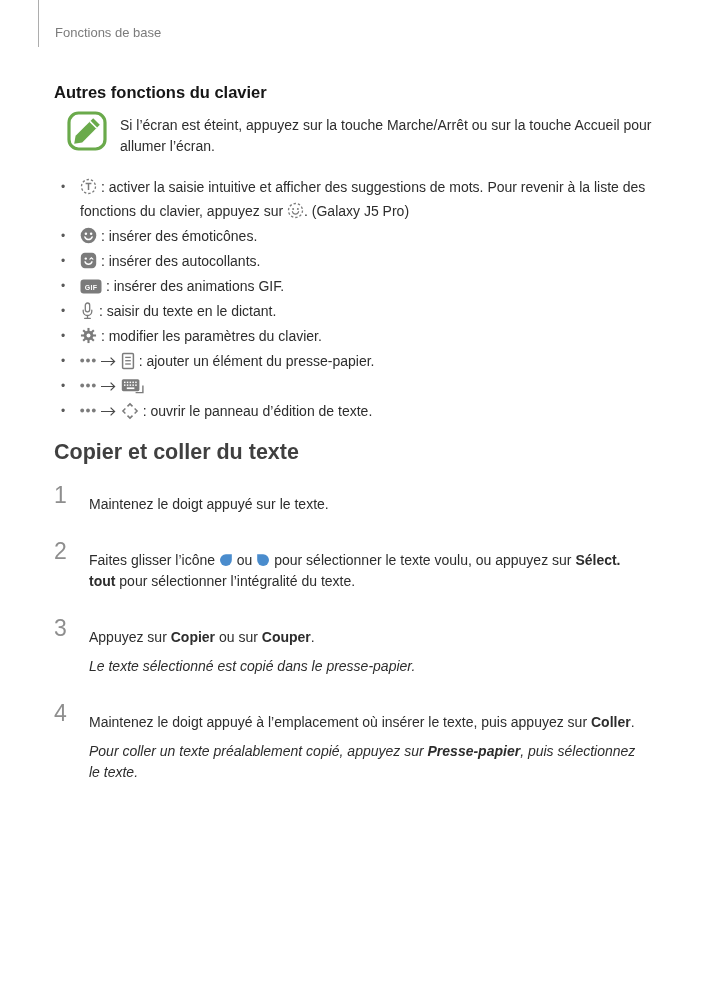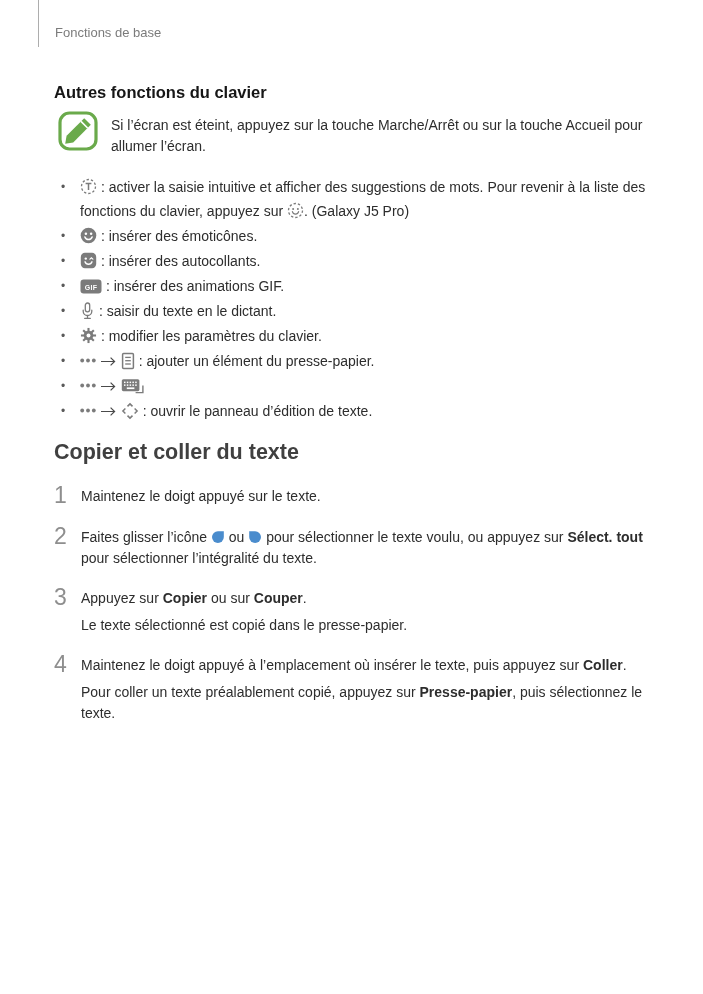--- a/index.html
+++ b/index.html
@@ -8,33 +8,33 @@
     width:703px;height:870px;
     background:#ffffff;
     font-family:"Liberation Sans", sans-serif;
     color:#2d2d2d;
     overflow:hidden;
   }
   .runline{position:absolute;left:38px;top:0;width:1px;height:47px;background:#adadad;}
   .runhead{position:absolute;left:55px;top:25px;font-size:13px;color:#7b7b7b;}
   .content{position:absolute;left:54px;top:83px;width:600px;}
   h1.sec1{font-size:16.5px;font-weight:700;color:#161616;margin:0 0 9px 0;line-height:19px;}
-  .note{display:flex;gap:13px;margin:0 0 19px 4px;}
+  .note{display:flex;gap:13px;margin:0 0 19px 13px;}
   .note .nicon{flex:none;width:40px;height:40px;}
   .note .ntext{font-size:14px;line-height:21px;padding-top:4px;color:#2d2d2d;}
   ul.bullets{list-style:none;margin:0;padding:0;}
   ul.bullets li{position:relative;padding-left:26px;margin-bottom:1.5px;font-size:14px;line-height:23.5px;color:#2d2d2d;}
   ul.bullets .blt{position:absolute;left:7px;top:0;color:#5a5a5a;font-size:12px;}
   h2.sec2{font-size:21.5px;font-weight:700;color:#404040;margin:17px 0 0 0;line-height:25px;}
   ol.steps{list-style:none;margin:18px 0 0 0;padding:0;}
   ol.steps li{display:flex;margin-bottom:16px;}
   ol.steps .num{flex:none;width:27px;font-size:23px;line-height:25px;color:#8e8e8e;}
   ol.steps .stxt{font-size:14px;line-height:21px;padding-top:3px;}
-  ol.steps .stxt p{margin:0;}
-  ol.steps .stxt p + p{margin-top:6px;}
+  ol.steps .stxt p{margin:8px;}
+  ol.steps .stxt p + p{margin-top:6px;font-style:italic;}
   .b{font-weight:700;}
   .pagenum{position:absolute;left:0;top:951px;width:100%;font-size:13.5px;color:#8e8e8e;}
   .ic{display:inline-block;vertical-align:-3px;line-height:0;}
   .ic svg{display:inline-block;}
   .ic-more-options-icon{vertical-align:1px;}
   .ic-arrow-right-icon{vertical-align:-1px;}
   .ic-gif-icon{vertical-align:-4px;}
   .ic-keyboard-mode-icon{vertical-align:-4px;}
   .ic-microphone-icon,.ic-clipboard-icon{vertical-align:-4px;}
   .ic-text-edit-panel-icon{vertical-align:-4px;}

